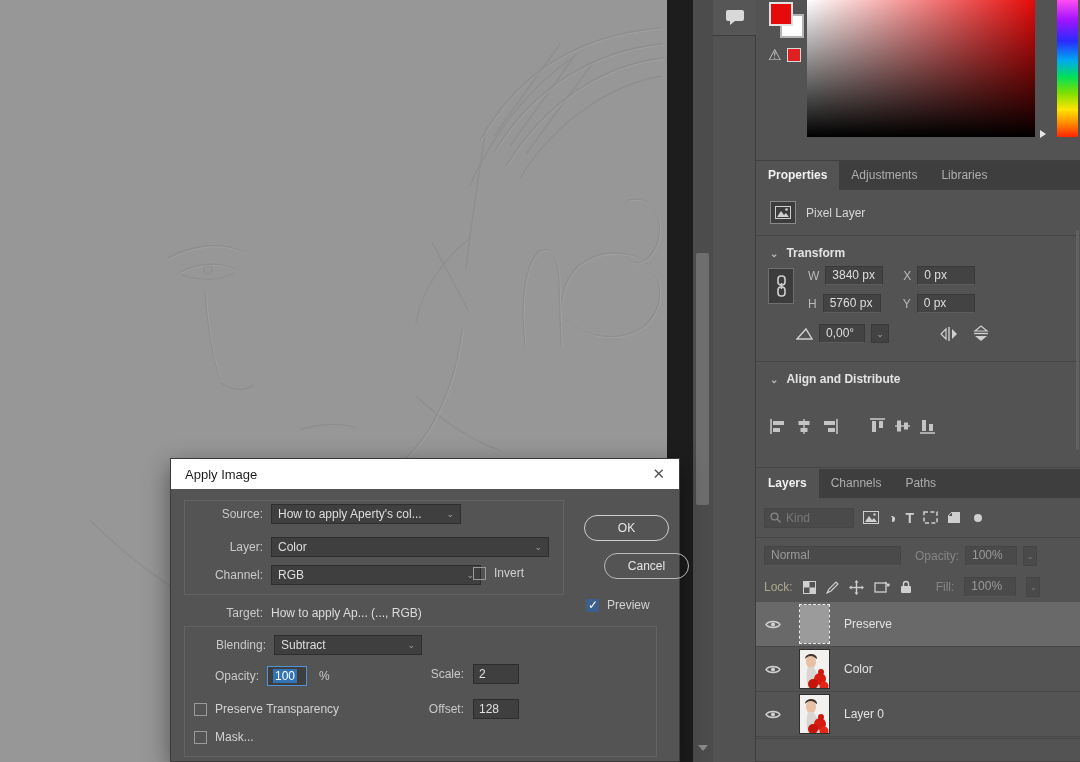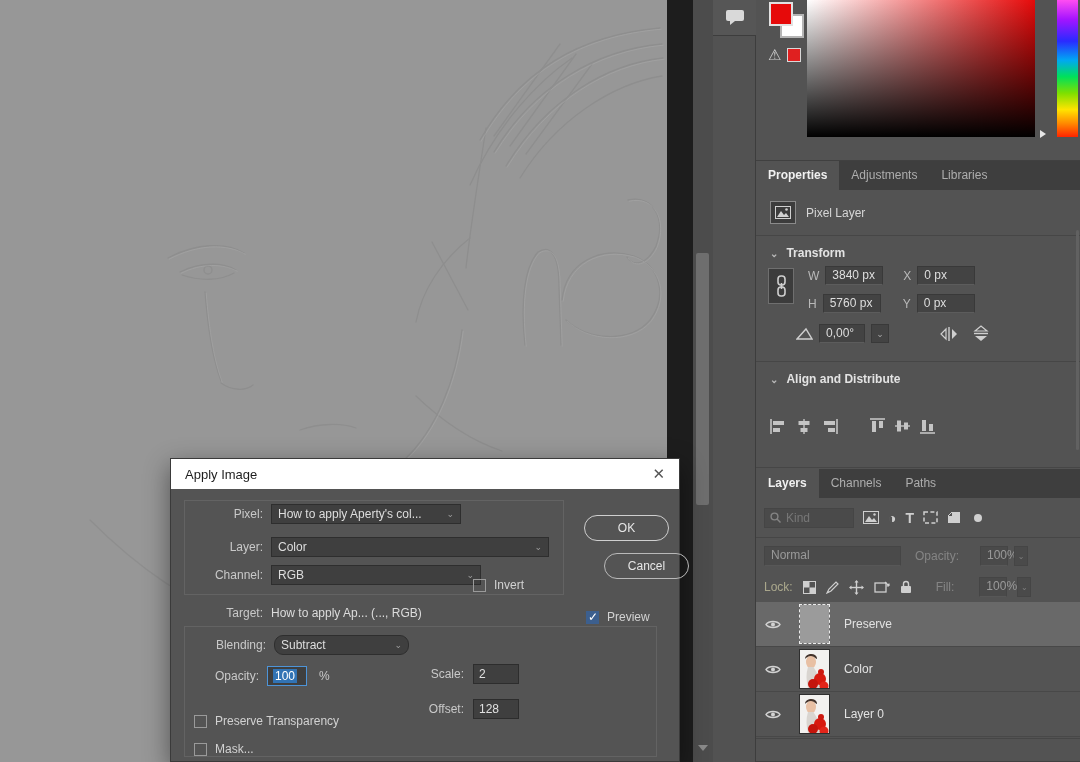--- a/index.html
+++ b/index.html
@@ -69,21 +69,21 @@
   #layers-filter { left:0; top:498px; width:324px; height:40px; display:flex; align-items:center; padding-left:8px; gap:9px;
     border-bottom:1px solid #464646; }
   #kind-search { width:90px; height:20px; background:#434343; border:1px solid #383838; display:flex;
     align-items:center; gap:5px; padding:0 5px; color:#9a9a9a; }
   .ficon { color:#cfcfcf; display:flex; align-items:center; }
   #filter-dot { width:8px; height:8px; border-radius:50%; background:#cfcfcf; margin-left:4px; }
 
   .dimmed { opacity:.5; }
   #blend-row { left:0; top:540px; width:324px; height:32px; display:flex; align-items:center; padding-left:8px; gap:6px; }
   #blend-select { width:137px; height:20px; }
-  .pct-box { width:28px; height:20px;margin-left:15px; }
+  .pct-box { width:52px; height:20px; }
   .mini-chev { width:14px; height:20px; background:#434343; border:1px solid #393939; color:#aaa;
     font-size:8px; text-align:center; line-height:19px; }
   #lock-row { left:0; top:572px; width:324px; height:30px; display:flex; align-items:center; padding-left:8px; gap:10px; }
 
   #layers-list { left:0; top:602px; width:324px; }
   .layer-row { width:324px; height:45px; display:flex; align-items:center; gap:0; border-bottom:1px solid #484848;
     background:#545454; }
   .layer-row.selected { background:#696969; }
   .eye-cell { width:34px; display:flex; justify-content:center; }
   .thumb-cell { width:48px; display:flex; justify-content:center; }
@@ -111,21 +111,21 @@
   .dd-chev { color:#9f9f9f; font-size:9px; margin-left:6px; }
   .checkbox { width:13px; height:13px; border:1px solid #9a9a9a; background:transparent; display:inline-block; }
   .checkbox.checked { background:#3c5f8e; border-color:#3c5f8e; position:relative; }
   .checkbox.checked::after { content:"✓"; position:absolute; left:1px; top:-2px; color:#fff; font-size:12px; }
   .dfield { position:absolute; background:#3f3f3f; border:1px solid #2d2d2d; height:20px; line-height:18px;
     padding:0 5px; color:#e0e0e0; }
   #opacity-field { border-color:#4d94d8; }
   #opacity-field .sel { background:#3173b4; color:#fff; padding:0 2px; }
   .pbtn { position:absolute; width:85px; height:26px; border:1px solid #b9b9b9; border-radius:13px;
     background:transparent; color:#e6e6e6; font-size:12px; text-align:center; line-height:24px; }
-  .chk-row { position:absolute; display:flex; align-items:center; gap:8px; color:#d2d2d2;margin-top:12px; }
+  .chk-row { position:absolute; display:flex; align-items:center; gap:8px; color:#d2d2d2; }
 </style>
 </head>
 <body>
 
 <div id="canvas-area" class="abs">
   <svg width="667" height="762">
     <g fill="none" stroke="#878787" stroke-width="1.3" opacity="0.55" stroke-linecap="round">
       <path d="M480,140 C520,70 580,35 660,28"></path>
       <path d="M494,152 C534,86 596,50 662,44"></path>
       <path d="M506,166 C546,100 606,64 663,58"></path>
@@ -440,21 +440,21 @@
 
 <div id="dialog" class="abs">
   <div id="dialog-title-bar" class="abs">
     <span id="dialog-title">Apply Image</span>
     <span id="dialog-close">✕</span>
   </div>
 
   <div class="groupbox" id="group-source"></div>
   <div class="groupbox" id="group-blend"></div>
 
-  <span class="dlabel" style="left:12px; top:48px; width:80px;">Pixel:</span>
+  <span class="dlabel" style="left:12px; top:48px; width:80px;">Source:</span>
   <div class="dropdown" style="left:100px; top:45px; width:190px;">
     <span>How to apply Aperty's col...</span>
       <span class="dd-chev">⌄</span>
   </div>
 
   <span class="dlabel" style="left:12px; top:81px; width:80px;">Layer:</span>
   <div class="dropdown" style="left:100px; top:78px; width:278px;">
     <span>Color</span>
       <span class="dd-chev">⌄</span>
   </div>
@@ -466,21 +466,21 @@
   </div>
   <div class="chk-row" style="left:302px; top:107px;">
     <span class="checkbox"></span>
     <span>Invert</span>
   </div>
 
   <span class="dlabel" style="left:12px; top:147px; width:80px;">Target:</span>
   <span class="abs" style="left:100px; top:147px; color:#dcdcdc;">How to apply Ap... (..., RGB)</span>
 
   <span class="dlabel" style="left:12px; top:179px; width:83px;">Blending:</span>
-  <div class="dropdown" style="left:103px; top:176px; width:135px;border-radius:9px;">
+  <div class="dropdown" style="left:103px; top:176px; width:148px;">
     <span>Subtract</span>
       <span class="dd-chev">⌄</span>
   </div>
 
   <span class="dlabel" style="left:12px; top:210px; width:76px;">Opacity:</span>
   <div class="dfield" id="opacity-field" style="left:96px; top:207px; width:40px;">
     <span class="sel">100</span>
   </div>
   <span class="abs" style="left:148px; top:210px; color:#c9c9c9;">%</span>
 

